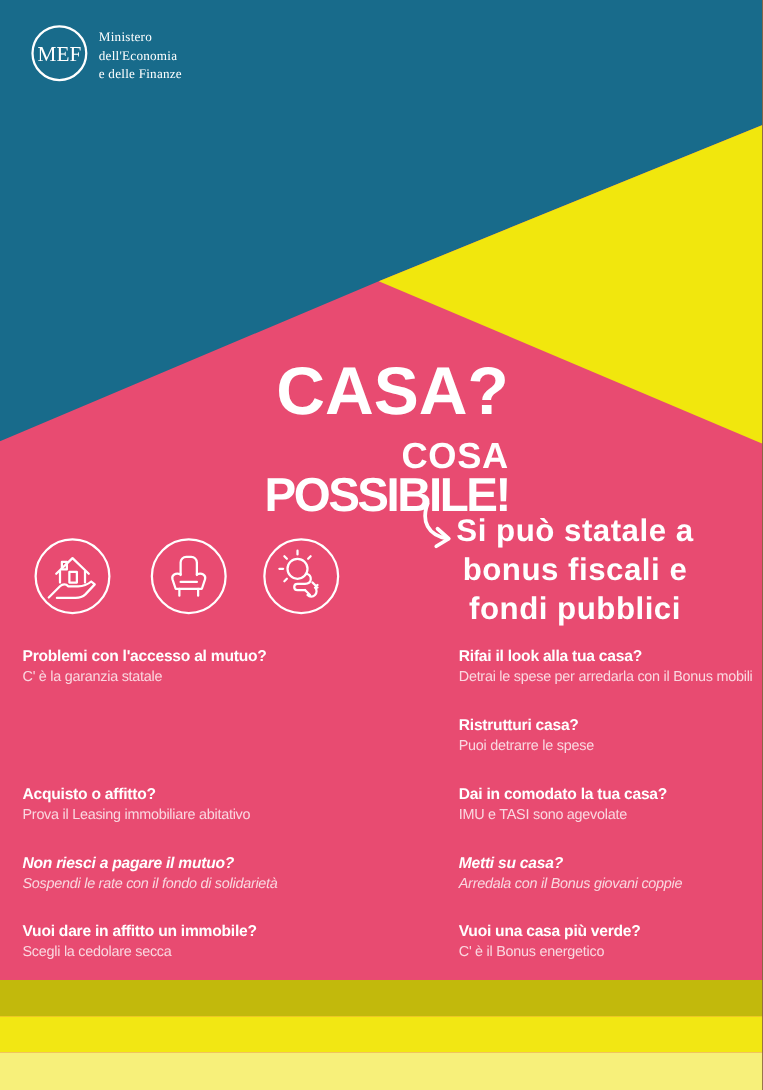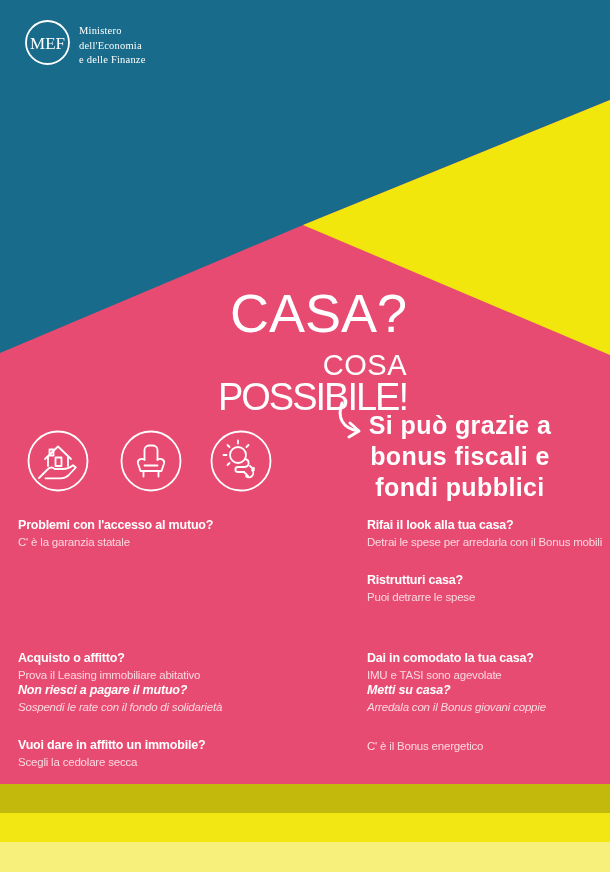--- a/index.html
+++ b/index.html
@@ -26,21 +26,21 @@
   
   .logo{position:absolute;left:24px;top:19px;width:47px;height:47px;}
   .ministry{
     position:absolute;left:79px;top:24px;color:#fff;
     font-family:"Liberation Serif","DejaVu Serif",serif;
     font-size:10.5px;line-height:14.5px;letter-spacing:.2px;
   }
 
   
   .title{
-    position:absolute;right:203px;top:287px;text-align:right;color:#fff;font-weight:normal;
+    position:absolute;right:203px;top:287px;text-align:right;color:#fff;font-weight:bold;
   }
   .title .l1{font-size:54px;line-height:52px;letter-spacing:0;}
   .title .l2{font-size:29px;line-height:28px;margin-top:12px;letter-spacing:.5px;}
   .title .l3{font-size:38px;line-height:35px;margin-top:1px;letter-spacing:-2px;margin-left:48px;}
 
   
   .arrow{position:absolute;left:333px;top:401px;}
   .subtitle{
     position:absolute;left:352px;top:410px;width:216px;text-align:center;
     color:#fff;font-weight:bold;font-size:25px;line-height:31px;letter-spacing:.4px;
@@ -52,21 +52,21 @@
   .icon-circle.i1{left:120px;}
   .icon-circle.i2{left:210px;}
 
   
   .qa{position:absolute;color:#fff;}
   .qa .q{font-weight:bold;font-size:12.5px;line-height:16px;letter-spacing:-.2px;}
   .qa .a{font-size:11.5px;line-height:15px;margin-top:2px;color:rgba(255,255,255,.78);
          letter-spacing:-.2px;white-space:nowrap;}
   .col-left{left:18px;width:335px;}
   .col-right{left:367px;width:243px;}
-  .row0{top:517px;} .row1{top:572px;} .row2{top:650px;} .row3{top:682px;font-style:italic;} .row4{top:737px;}
+  .row0{top:517px;} .row1{top:572px;} .row2{top:627px;} .row3{top:682px;font-style:italic;} .row4{top:737px;}
 
   svg{display:block;}
 </style>
 </head>
 <body>
 
 <div id="poster">
 
   <div class="teal-wedge"></div>
   <div class="yellow-wedge"></div>
@@ -93,21 +93,21 @@
   </div>
 
   <div class="arrow">
     <svg width="42" height="42" viewBox="0 0 42 42">
       <path d="M9,2 C4,16 9,27 25,30" fill="none" stroke="#ffffff" stroke-width="3" stroke-linecap="round"></path>
       <path d="M17,22 L26,30 L16,36" fill="none" stroke="#ffffff" stroke-width="3" stroke-linecap="round" stroke-linejoin="round"></path>
     </svg>
   </div>
 
   <div class="subtitle">
-    <div>Si può grazie a</div>
+    <div>Si può statale a</div>
     <div>bonus fiscali e</div>
     <div>fondi pubblici</div>
   </div>
 
   <div class="icon-circle i0">
     <svg width="62" height="62" viewBox="0 0 62 62" fill="none" stroke="#ffffff" stroke-width="1.8" stroke-linecap="round" stroke-linejoin="round">
       <circle cx="31" cy="31" r="29.5"></circle>
       <path d="M18,29 L31,16.5 L44,29"></path>
       <path d="M21,27 v9 M41,27 v9"></path>
       <rect x="22.5" y="19.5" width="4" height="6"></rect>
@@ -161,16 +161,17 @@
   </div>
   <div class="qa col-right row2">
     <div class="q">Dai in comodato la tua casa?</div>
     <div class="a">IMU e TASI sono agevolate</div>
   </div>
   <div class="qa col-right row3">
     <div class="q">Metti su casa?</div>
     <div class="a">Arredala con il Bonus giovani coppie</div>
   </div>
   <div class="qa col-right row4">
+    <div class="q">Vuoi una casa più verde?</div>
     <div class="a">C' è il Bonus energetico</div>
   </div>
 
 </div>
 
 </body></html>

